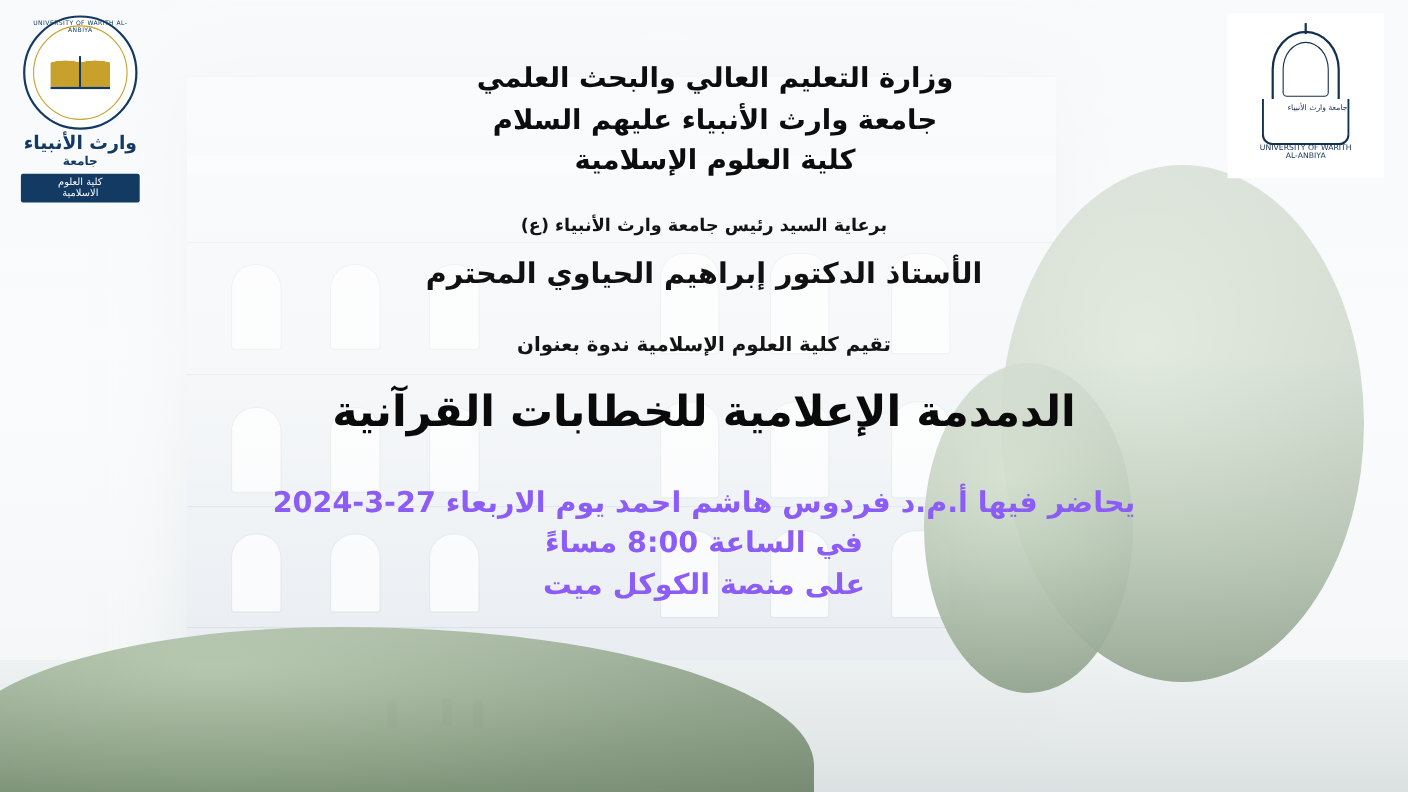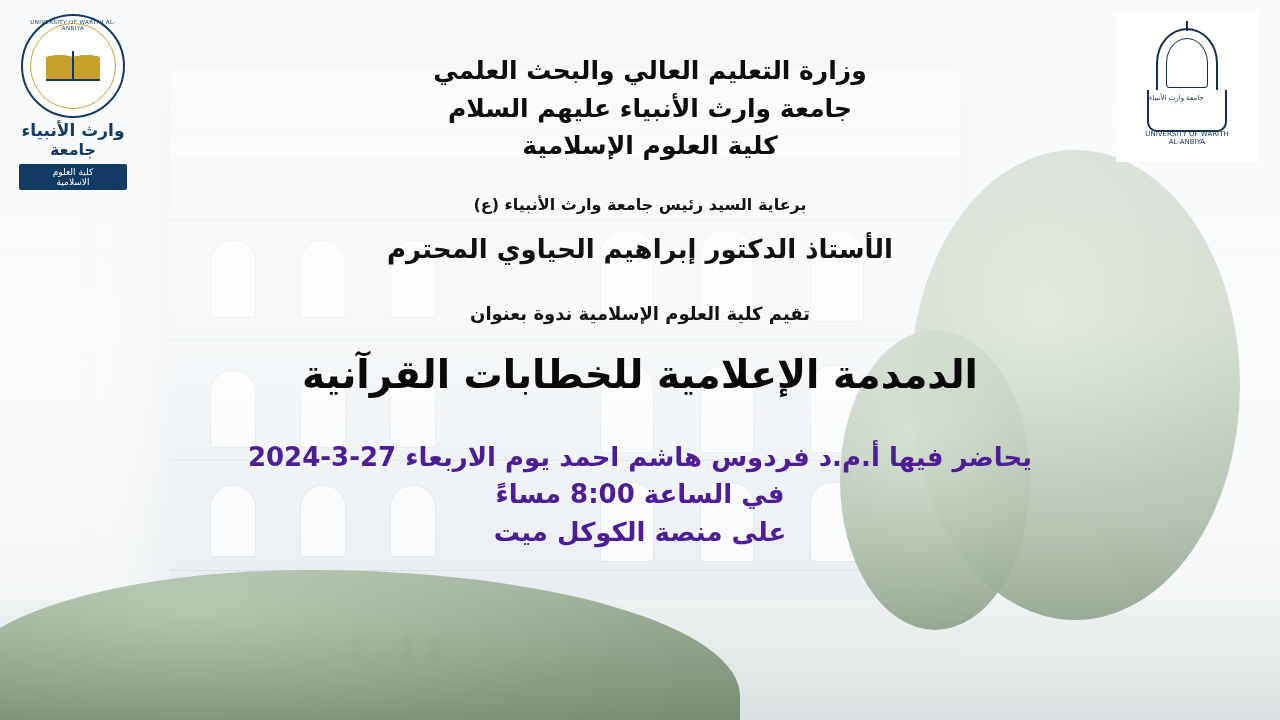--- a/index.html
+++ b/index.html
@@ -142,21 +142,21 @@
     border-bottom: 2px solid #123a63;
   }
   .logo-left .nameAr {
     margin-top: 4px;
     font-size: 17px;
     font-weight: bold;
     color: #123a63;
     line-height: 1.05;
   }
   .logo-left .nameAr2 {
-    font-size: 16px;
+    font-size: 11px;
     font-weight: bold;
     color: #123a63;
   }
   .logo-left .bar {
     margin: 5px auto 0;
     width: 108px;
     background: #123a63;
     color: #fff;
     font-size: 9px;
     padding: 3px 16px;
@@ -207,21 +207,21 @@
   .logo-right .base {
     position: absolute;
     left: 50%; transform: translateX(-50%);
     bottom: 14px;
     width: 80px; height: 42px;
     border: 2px solid #12304f;
     border-top: none;
     border-radius: 0 0 10px 10px;
     background: #fff;
     font-size: 7px;
-    text-align: left;
+    text-align: right;
     padding-top: 4px;
     line-height: 1.2;
   }
   .logo-right .ribbon {
     position: absolute;
     left: 50%; transform: translateX(-50%);
     bottom: 0;
     width: 90px;
     font-size: 7px;
     text-align: center;
@@ -265,21 +265,21 @@
     font-weight: bold;
     color: #0a0a0a;
   }
   .details {
     margin-top: 42px;
     line-height: 1.45;
   }
   .details div {
     font-size: 26px;
     font-weight: 600;
-    color: #4c1d95;
+    color: #8b5cf6;
   }
 </style>
 </head>
 <body>
 
 <div class="poster">
 
   <div class="bg">
     <div class="bg-tower"></div>
     <div class="bg-building">

